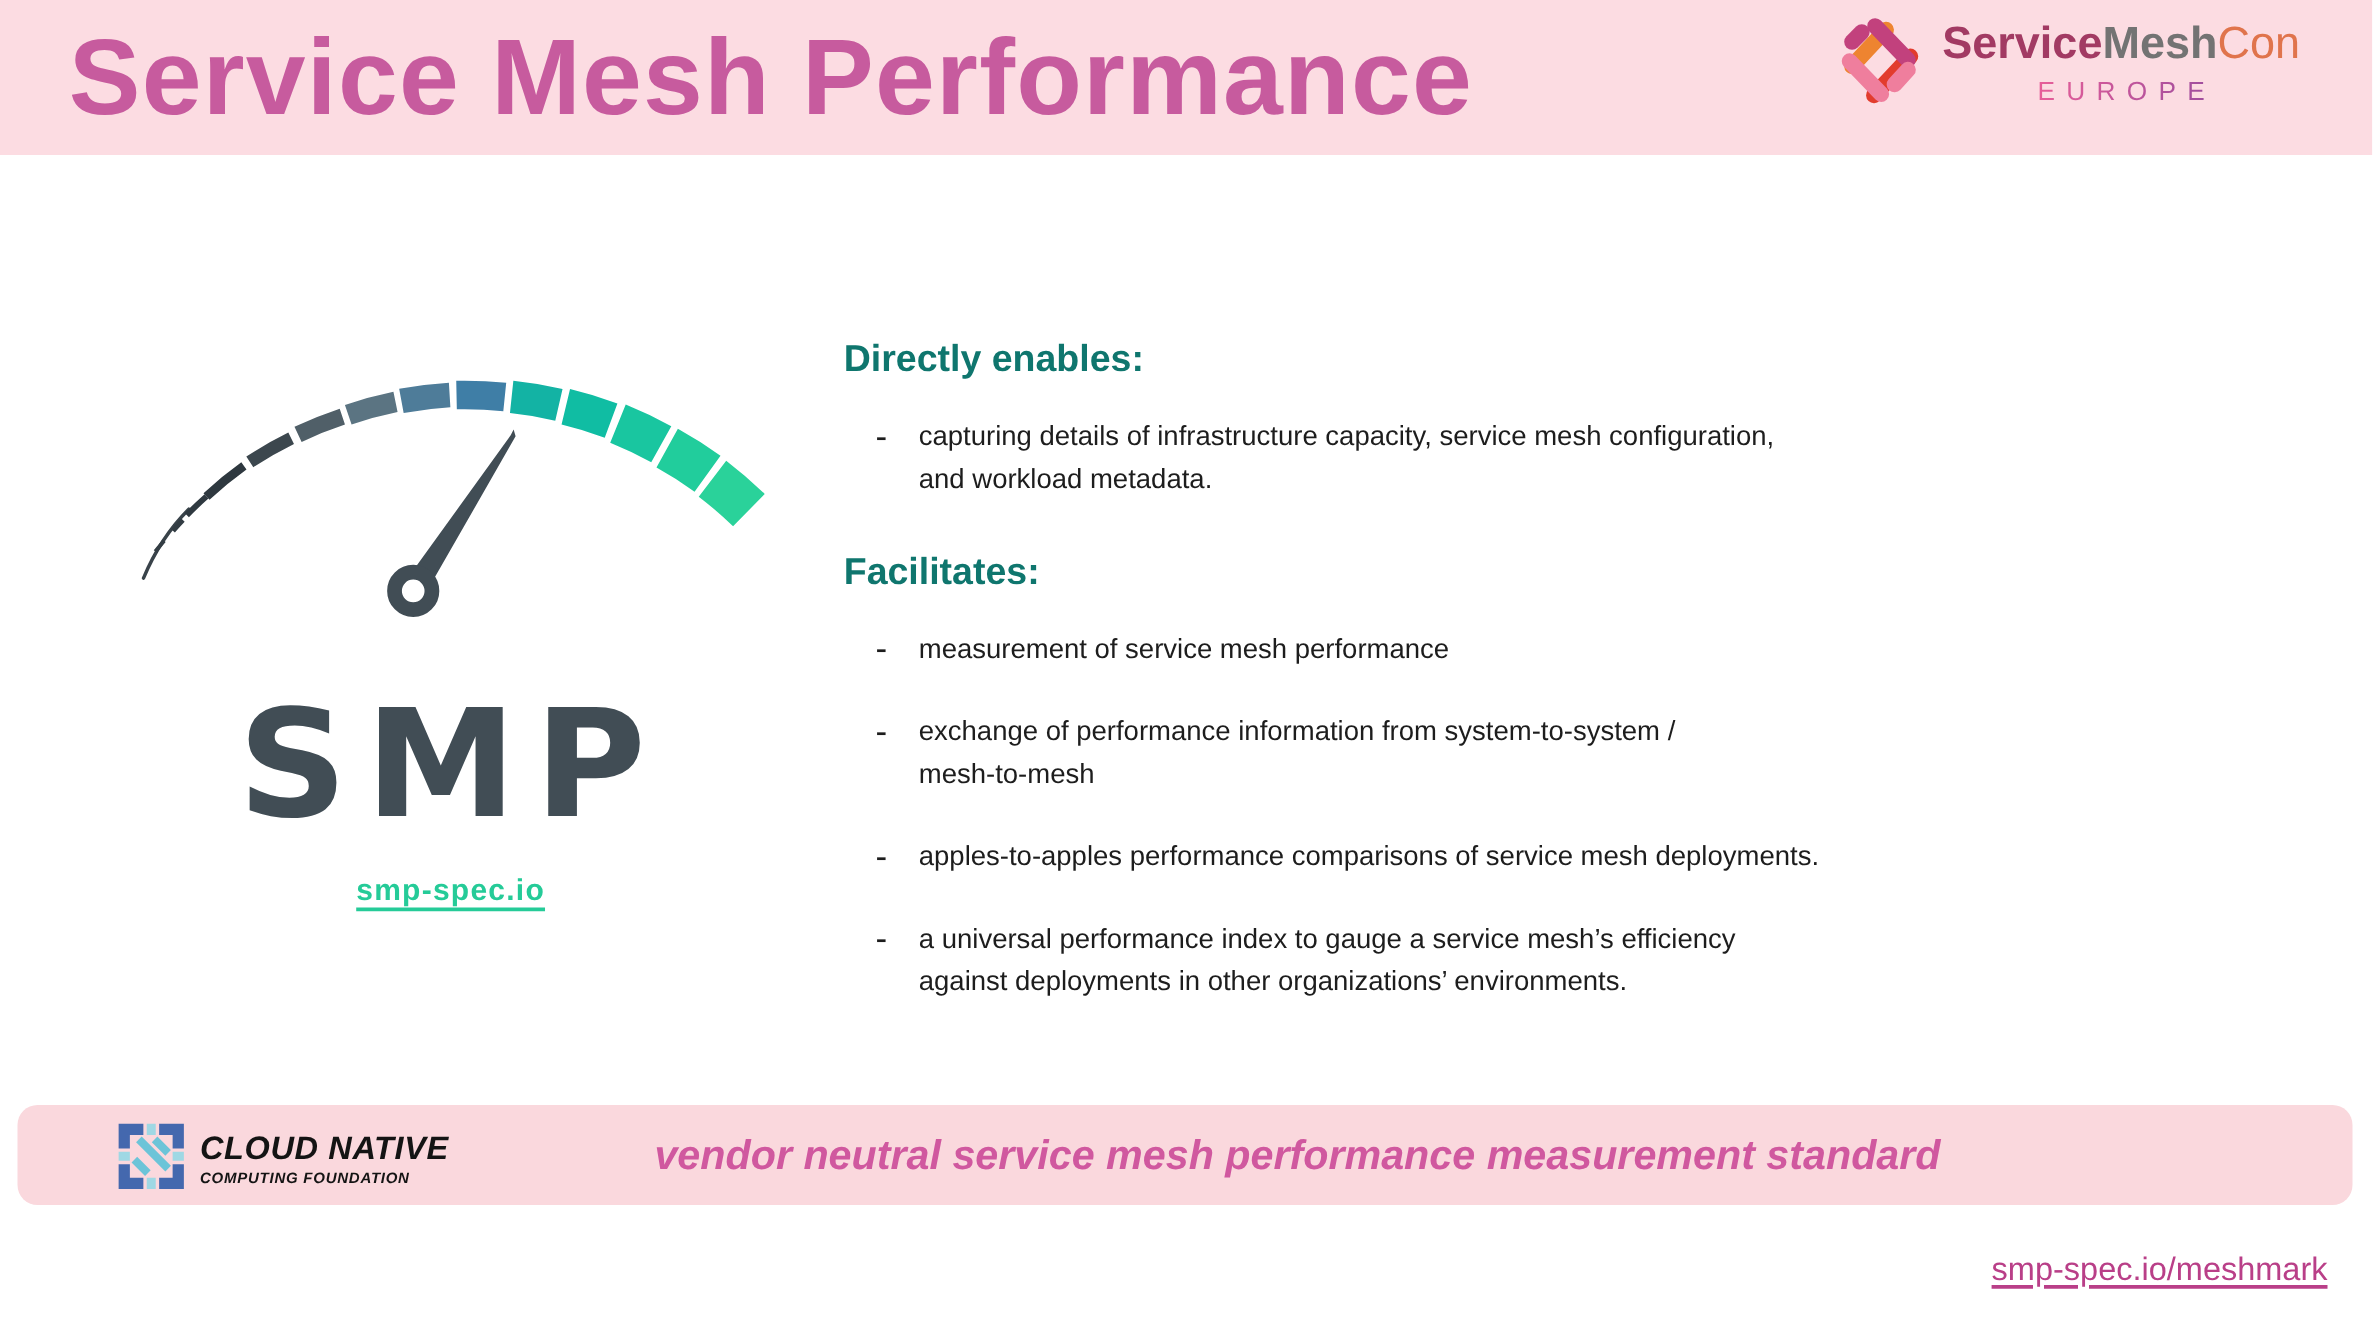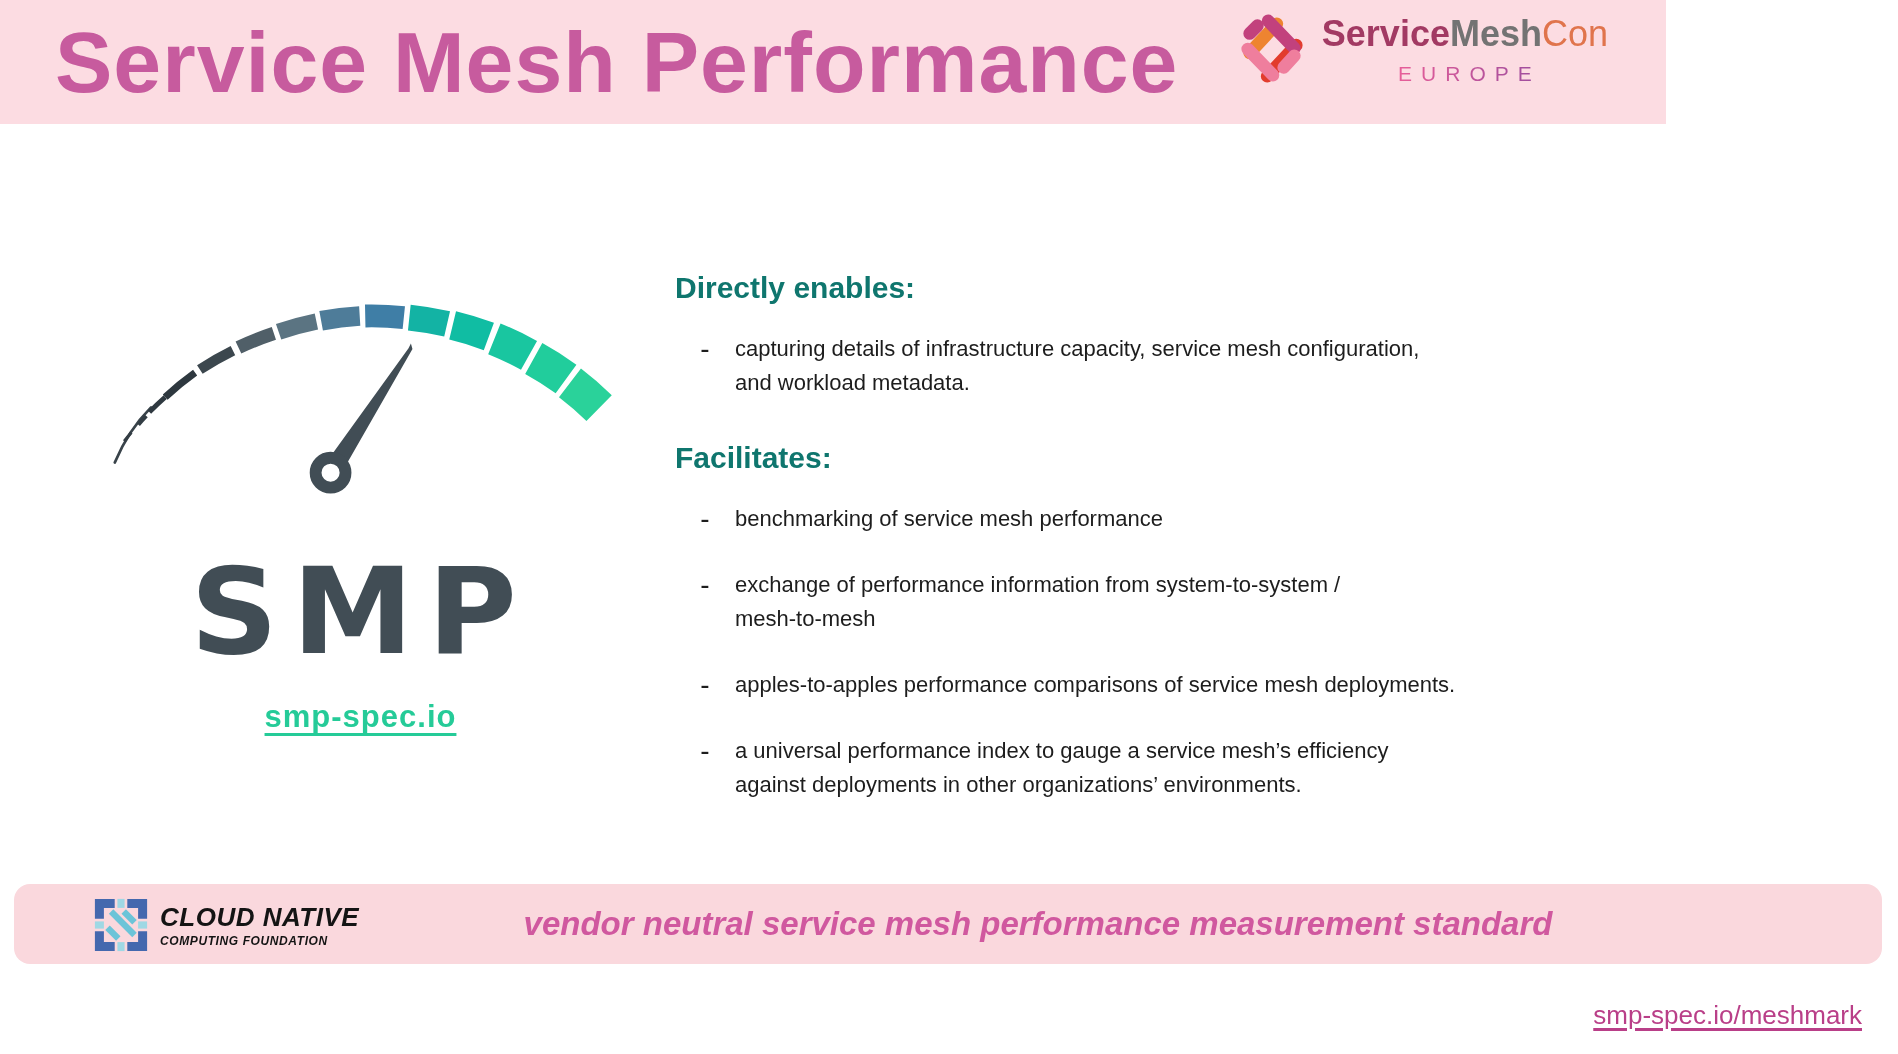--- a/index.html
+++ b/index.html
@@ -1,41 +1,41 @@
 <!DOCTYPE html>
 <html><head>
 <meta charset="utf-8">
 <style>
   html,body{margin:0;padding:0;background:#fff;}
   .slide{position:relative;width:1898px;height:1054px;background:#ffffff;overflow:hidden;
          font-family:"Liberation Sans",sans-serif;}
 
   
-  .header{position:absolute;left:0;top:0;width:1666px;height:124px;background:#fcdce2;}
+  .header{position:absolute;left:0;top:0;width:1898px;height:124px;background:#fcdce2;}
   .title{position:absolute;left:55px;top:8px;font-size:86px;font-weight:800;
          color:#c75b9e;letter-spacing:1px;line-height:108px;white-space:nowrap;}
   .brand{position:absolute;right:58px;top:12px;display:flex;align-items:flex-start;gap:16px;}
   .brand-texts{display:flex;flex-direction:column;align-items:center;}
   .brand-name{font-size:36px;line-height:44px;white-space:nowrap;}
   .brand-name .b-service{font-weight:800;color:#a23a63;}
   .brand-name .b-mesh{font-weight:700;color:#737373;}
   .brand-name .b-con{font-weight:400;color:#e0744c;}
   .brand-region{font-size:21px;letter-spacing:9px;margin-top:6px;padding-left:9px;
       font-weight:400;
       background:linear-gradient(90deg,#ec5f98,#9c4d9e);
       -webkit-background-clip:text;background-clip:text;color:transparent;
       -webkit-text-fill-color:transparent;}
 
   
   .logo-col{position:absolute;left:108px;top:253px;width:505px;text-align:center;}
   .gauge-svg{display:block;width:505px;height:252px;}
   .smp-wordmark{margin-top:46px;font-family:"DejaVu Sans",sans-serif;font-weight:800;
       font-size:122px;line-height:122px;letter-spacing:14px;color:#414d55;
       transform:scaleY(0.98);}
-  .smp-link{display:inline-block;margin-top:26px;font-size:31px;font-weight:700;
+  .smp-link{display:inline-block;margin-top:26px;font-size:24px;font-weight:700;
       color:#25cb98;text-decoration:underline;text-underline-offset:6px;
       text-decoration-thickness:3px;letter-spacing:1px;}
 
   
   .content{position:absolute;left:675px;top:270px;width:1210px;color:#1d1d1d;}
   .sec-heading{font-size:30px;font-weight:800;color:#0f766e;margin:0 0 26px 0;line-height:36px;}
   .sec-heading.second{margin-top:40px;}
   .bullet{display:flex;margin:0 0 32px 0;}
   .bullet-marker{width:60px;flex:0 0 60px;text-align:center;font-size:28px;line-height:34px;}
   .bullet-text{flex:1;font-size:22px;line-height:34px;white-space:pre-line;max-width:1110px;}
@@ -122,21 +122,21 @@
     <div class="bullet">
       <span class="bullet-marker">-</span>
       <span class="bullet-text">capturing details of infrastructure capacity, service mesh configuration,
 and workload metadata.</span>
     </div>
 
     <div class="sec-heading second">Facilitates:</div>
 
     <div class="bullet">
       <span class="bullet-marker">-</span>
-      <span class="bullet-text">benchmarking of service mesh performance</span>
+      <span class="bullet-text">measurement of service mesh performance</span>
     </div>
     <div class="bullet">
       <span class="bullet-marker">-</span>
       <span class="bullet-text">exchange of performance information from system-to-system /
 mesh-to-mesh</span>
     </div>
     <div class="bullet">
       <span class="bullet-marker">-</span>
       <span class="bullet-text">apples-to-apples performance comparisons of service mesh deployments.</span>
     </div>

